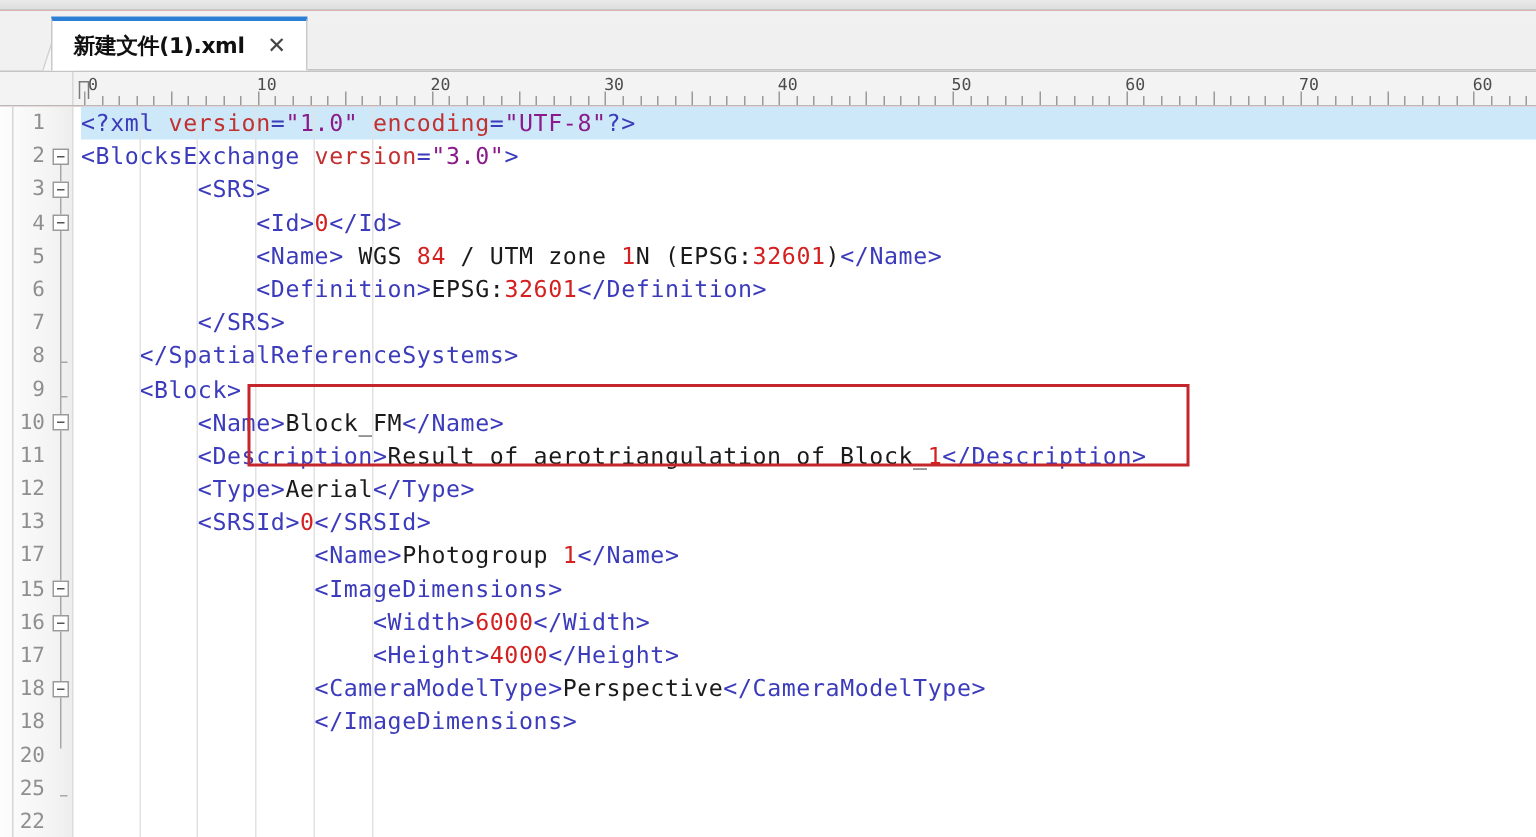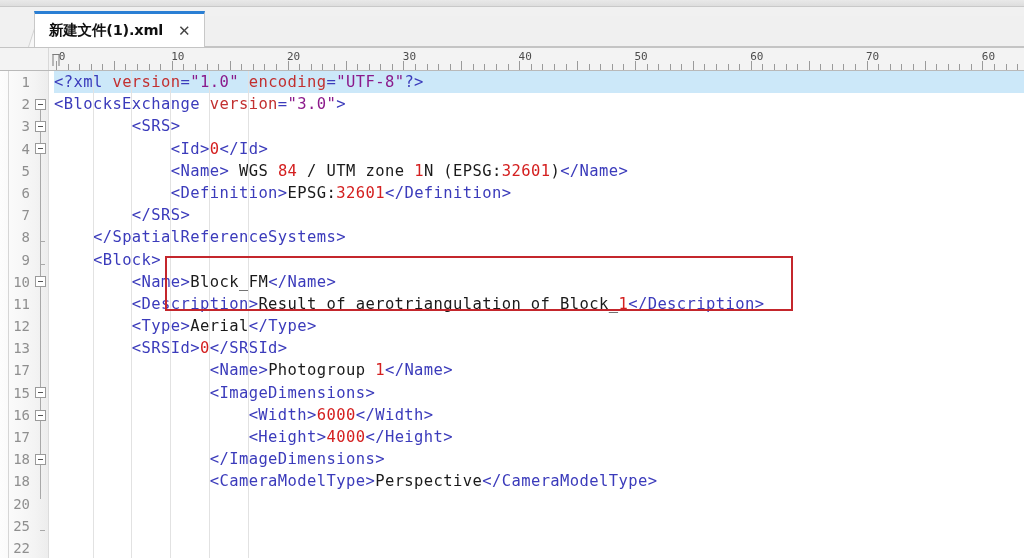--- a/index.html
+++ b/index.html
@@ -428,22 +428,22 @@
           <div class="line"><span class="tx">&nbsp;&nbsp;&nbsp;&nbsp;</span><span class="tg">&lt;/SpatialReferenceSystems&gt;</span></div>
           <div class="line"><span class="tx">&nbsp;&nbsp;&nbsp;&nbsp;</span><span class="tg">&lt;Block&gt;</span></div>
           <div class="line"><span class="tx">&nbsp;&nbsp;&nbsp;&nbsp;&nbsp;&nbsp;&nbsp;&nbsp;</span><span class="tg">&lt;Name&gt;</span><span class="tx">Block_FM</span><span class="tg">&lt;/Name&gt;</span></div>
           <div class="line"><span class="tx">&nbsp;&nbsp;&nbsp;&nbsp;&nbsp;&nbsp;&nbsp;&nbsp;</span><span class="tg">&lt;Description&gt;</span><span class="tx">Result of aerotriangulation of Block_</span><span class="num">1</span><span class="tg">&lt;/Description&gt;</span></div>
           <div class="line"><span class="tx">&nbsp;&nbsp;&nbsp;&nbsp;&nbsp;&nbsp;&nbsp;&nbsp;</span><span class="tg">&lt;Type&gt;</span><span class="tx">Aerial</span><span class="tg">&lt;/Type&gt;</span></div>
           <div class="line"><span class="tx">&nbsp;&nbsp;&nbsp;&nbsp;&nbsp;&nbsp;&nbsp;&nbsp;</span><span class="tg">&lt;SRSId&gt;</span><span class="num">0</span><span class="tg">&lt;/SRSId&gt;</span></div>
           <div class="line"><span class="tx">&nbsp;&nbsp;&nbsp;&nbsp;&nbsp;&nbsp;&nbsp;&nbsp;&nbsp;&nbsp;&nbsp;&nbsp;&nbsp;&nbsp;&nbsp;&nbsp;</span><span class="tg">&lt;Name&gt;</span><span class="tx">Photogroup </span><span class="num">1</span><span class="tg">&lt;/Name&gt;</span></div>
           <div class="line"><span class="tx">&nbsp;&nbsp;&nbsp;&nbsp;&nbsp;&nbsp;&nbsp;&nbsp;&nbsp;&nbsp;&nbsp;&nbsp;&nbsp;&nbsp;&nbsp;&nbsp;</span><span class="tg">&lt;ImageDimensions&gt;</span></div>
           <div class="line"><span class="tx">&nbsp;&nbsp;&nbsp;&nbsp;&nbsp;&nbsp;&nbsp;&nbsp;&nbsp;&nbsp;&nbsp;&nbsp;&nbsp;&nbsp;&nbsp;&nbsp;&nbsp;&nbsp;&nbsp;&nbsp;</span><span class="tg">&lt;Width&gt;</span><span class="num">6000</span><span class="tg">&lt;/Width&gt;</span></div>
           <div class="line"><span class="tx">&nbsp;&nbsp;&nbsp;&nbsp;&nbsp;&nbsp;&nbsp;&nbsp;&nbsp;&nbsp;&nbsp;&nbsp;&nbsp;&nbsp;&nbsp;&nbsp;&nbsp;&nbsp;&nbsp;&nbsp;</span><span class="tg">&lt;Height&gt;</span><span class="num">4000</span><span class="tg">&lt;/Height&gt;</span></div>
+          <div class="line"><span class="tx">&nbsp;&nbsp;&nbsp;&nbsp;&nbsp;&nbsp;&nbsp;&nbsp;&nbsp;&nbsp;&nbsp;&nbsp;&nbsp;&nbsp;&nbsp;&nbsp;</span><span class="tg">&lt;CameraModelType&gt;</span><span class="tx">Perspective</span><span class="tg">&lt;/CameraModelType&gt;</span></div>
           <div class="line"><span class="tx">&nbsp;&nbsp;&nbsp;&nbsp;&nbsp;&nbsp;&nbsp;&nbsp;&nbsp;&nbsp;&nbsp;&nbsp;&nbsp;&nbsp;&nbsp;&nbsp;</span><span class="tg">&lt;/ImageDimensions&gt;</span></div>
-          <div class="line"><span class="tx">&nbsp;&nbsp;&nbsp;&nbsp;&nbsp;&nbsp;&nbsp;&nbsp;&nbsp;&nbsp;&nbsp;&nbsp;&nbsp;&nbsp;&nbsp;&nbsp;</span><span class="tg">&lt;CameraModelType&gt;</span><span class="tx">Perspective</span><span class="tg">&lt;/CameraModelType&gt;</span></div>
         </div>
     <div class="iguide" style="left: 43.72px;"></div>
         <div class="iguide" style="left: 82.44px;"></div>
         <div class="iguide" style="left: 121.16px;"></div>
         <div class="iguide" style="left: 159.88px;"></div>
         <div class="iguide" style="left: 198.6px;"></div>
       </div>
 
     <div class="annot" id="annot" style="left: 165px; top: 185px; width: 628px; height: 55px; border-color: rgb(196, 38, 44);"></div>
 

